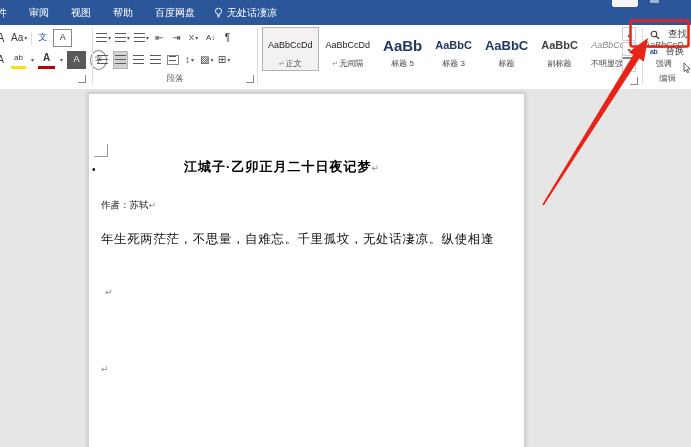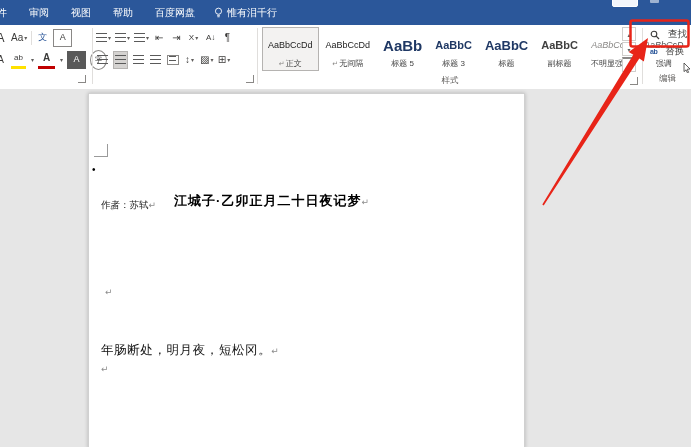--- a/index.html
+++ b/index.html
@@ -67,22 +67,22 @@
       font-size:9.5px;color:#3b3a39;white-space:nowrap;}
   .repl-ic{font-size:7px;font-weight:bold;color:#2b579a;letter-spacing:-0.5px;}
 
   
   .canvas{position:absolute;top:89px;left:0;width:691px;height:358px;background:#e6e6e6;}
   .page{position:absolute;left:88px;top:4px;width:435px;height:354px;background:#fff;
       box-shadow:0 0 4px rgba(0,0,0,.22);border:1px solid #d0d0d0;}
   .cropmark{position:absolute;left:5px;top:50px;width:13px;height:12px;
       border-right:1px solid #9a9a9a;border-bottom:1px solid #9a9a9a;}
   .doc-bullet{position:absolute;left:3px;top:70px;font-size:10px;color:#000;}
-  .doc-title{position:absolute;left:0;top:64px;width:365px;text-align:center;
-      font-size:13px;font-weight:bold;color:#000;letter-spacing:1px;white-space:nowrap;margin-top:34px;}
+  .doc-title{position:absolute;left:10px;top:64px;width:365px;text-align:center;
+      font-size:13px;font-weight:bold;color:#000;letter-spacing:1px;white-space:nowrap;}
   .doc-author{position:absolute;left:12px;top:88px;font-size:9.5px;color:#222;white-space:nowrap;margin-top:17px;}
   .pilc{color:#8c8c8c;font-weight:normal;font-size:9px;letter-spacing:0;}
   .pl1{position:absolute;left:21px;top:109px;font-size:9px;color:#8c8c8c;}
   .bodyline{position:absolute;left:12px;width:410px;font-size:12.5px;color:#111;
       letter-spacing:0.6px;white-space:nowrap;}
   .l-p1a{top:137px;} .l-p1b{top:164px;}
   .pl2{position:absolute;left:16px;top:193px;font-size:9px;color:#8c8c8c;}
   .l-p2a{top:221px;} .l-p2b{top:248px;}
   .pl3{position:absolute;left:12px;top:270px;font-size:9px;color:#8c8c8c;}
 
@@ -102,21 +102,21 @@
       <span class="mtab">审阅</span>
       <span class="mtab">视图</span>
       <span class="mtab">帮助</span>
       <span class="mtab">百度网盘</span>
       <span class="tellme">
         <svg class="bulb" viewBox="0 0 10 13">
           <circle cx="5" cy="4.5" r="3.4" fill="none" stroke="#fff" stroke-width="1"></circle>
           <rect x="3.4" y="8.5" width="3.2" height="1" fill="#fff"></rect>
           <rect x="3.7" y="10.2" width="2.6" height="1" fill="#fff"></rect>
         </svg>
-        <span>惟有泪千行</span>
+        <span>无处话凄凉</span>
       </span>
     </div>
   </div>
 
   <div class="ribbon">
 
     <div style="position:absolute;left:0;top:0;width:92px;height:64px;">
       <div class="irow" style="left:-6px;top:4px;">
         <span class="ic" style="font-size:12px;">A</span>
         <span class="ic">
@@ -186,20 +186,21 @@
           </span>
         <span class="ic">
             <span>▨</span>
             <span class="car">▾</span>
           </span>
         <span class="ic">
             <span>⊞</span>
             <span class="car">▾</span>
           </span>
       </div>
+      <div class="grouplabel">段落</div>
       <span class="launcher" style="left:152px;top:50px;"></span>
     </div>
 
     <div class="gsep" style="left:257px;"></div>
 
     <div style="position:absolute;left:259px;top:0;width:382px;height:64px;">
       <div class="gallery">
         <div class="sitem sel">
           <span class="sprev p-body">AaBbCcDd</span>
           <span class="slab"><span class="rmark">↵</span><span>正文</span></span>
@@ -231,21 +232,20 @@
         <div class="sitem">
           <span class="sprev p-em2">AaBbCcD</span>
           <span class="slab">强调</span>
         </div>
       </div>
       <div class="scol">
         <span class="sbtn">▴</span>
         <span class="sbtn">▾</span>
         <span class="sbtn" style="border-top:2px solid #8a8886;">▾</span>
       </div>
-      <div class="grouplabel" style="top:50px;">样式</div>
       <span class="launcher" style="left:371px;top:52px;"></span>
     </div>
 
     <div class="gsep" style="left:642px;"></div>
 
     <div style="position:absolute;left:644px;top:0;width:47px;height:64px;">
       <div class="edrow" style="top:3px;">
         <svg width="10" height="10" viewBox="0 0 10 10">
           <circle cx="4" cy="4" r="2.8" fill="none" stroke="#3b3a39" stroke-width="1.1"></circle>
           <line x1="6.2" y1="6.2" x2="9" y2="9" stroke="#3b3a39" stroke-width="1.2"></line>
@@ -268,22 +268,22 @@
     </div>
   </div>
 
   <div class="canvas">
     <div class="page">
       <div class="cropmark"></div>
       <span class="doc-bullet">•</span>
       <div class="doc-title"><span>江城子·乙卯正月二十日夜记梦</span><span class="pilc">↵</span></div>
       <div class="doc-author"><span>作者：苏轼</span><span class="pilc">↵</span></div>
       <div class="pl1">↵</div>
+      <div class="bodyline l-p1a">年生死两茫茫，不思量，自难忘。千里孤坟，无处话凄凉。纵使相逢</div>
       <div class="pl2">↵</div>
-      <div class="bodyline l-p2b"><span>年肠断处，明月夜，短松冈。</span><span class="pilc">↵</span></div>
       <div class="pl3">↵</div>
     </div>
   </div>
 
   <svg class="overlay" viewBox="0 0 691 447">
     <rect x="630.5" y="20.5" width="58" height="26" rx="2" fill="none" stroke-width="2.5" stroke="#e82418"></rect>
     <polygon points="542.3,204.5 633.3,54.8 628.7,51.9 648,38 643.9,61.5 639.3,58.6 543.7,205.5" fill="#e82418"></polygon>
   </svg>
 
 </div>

